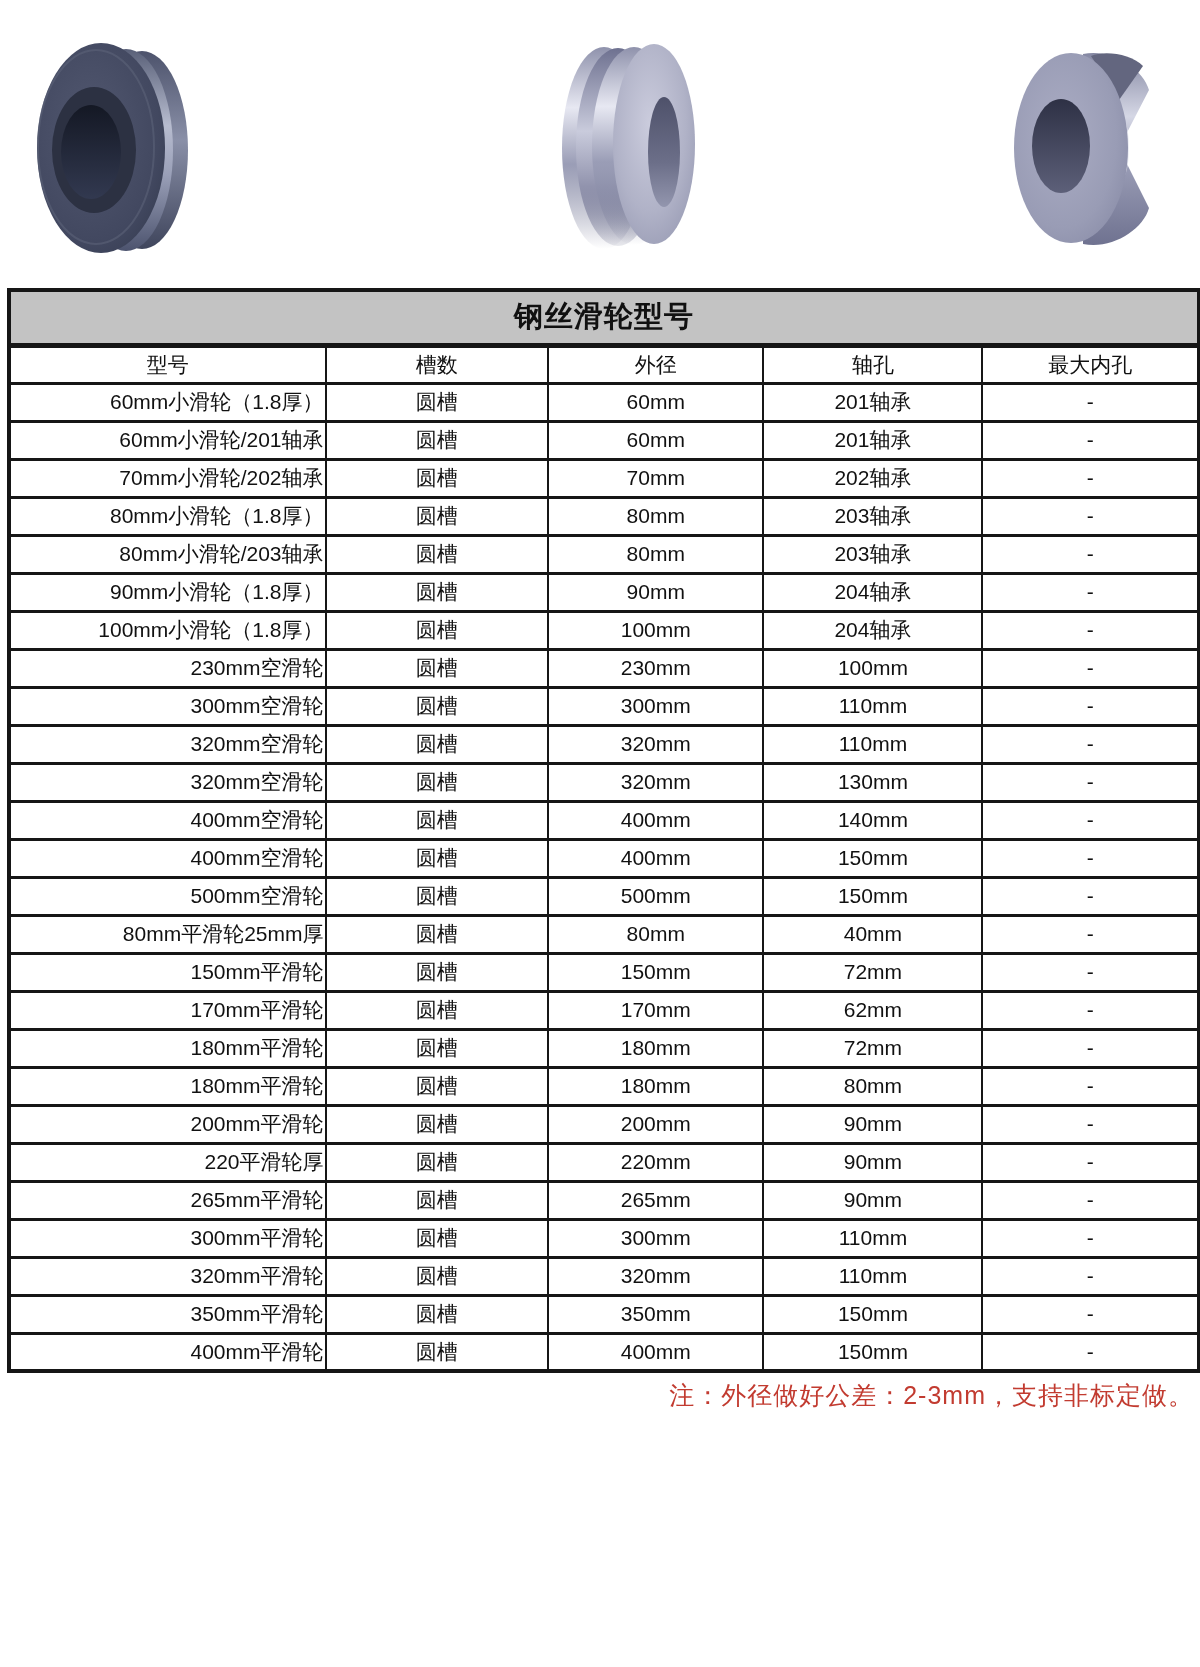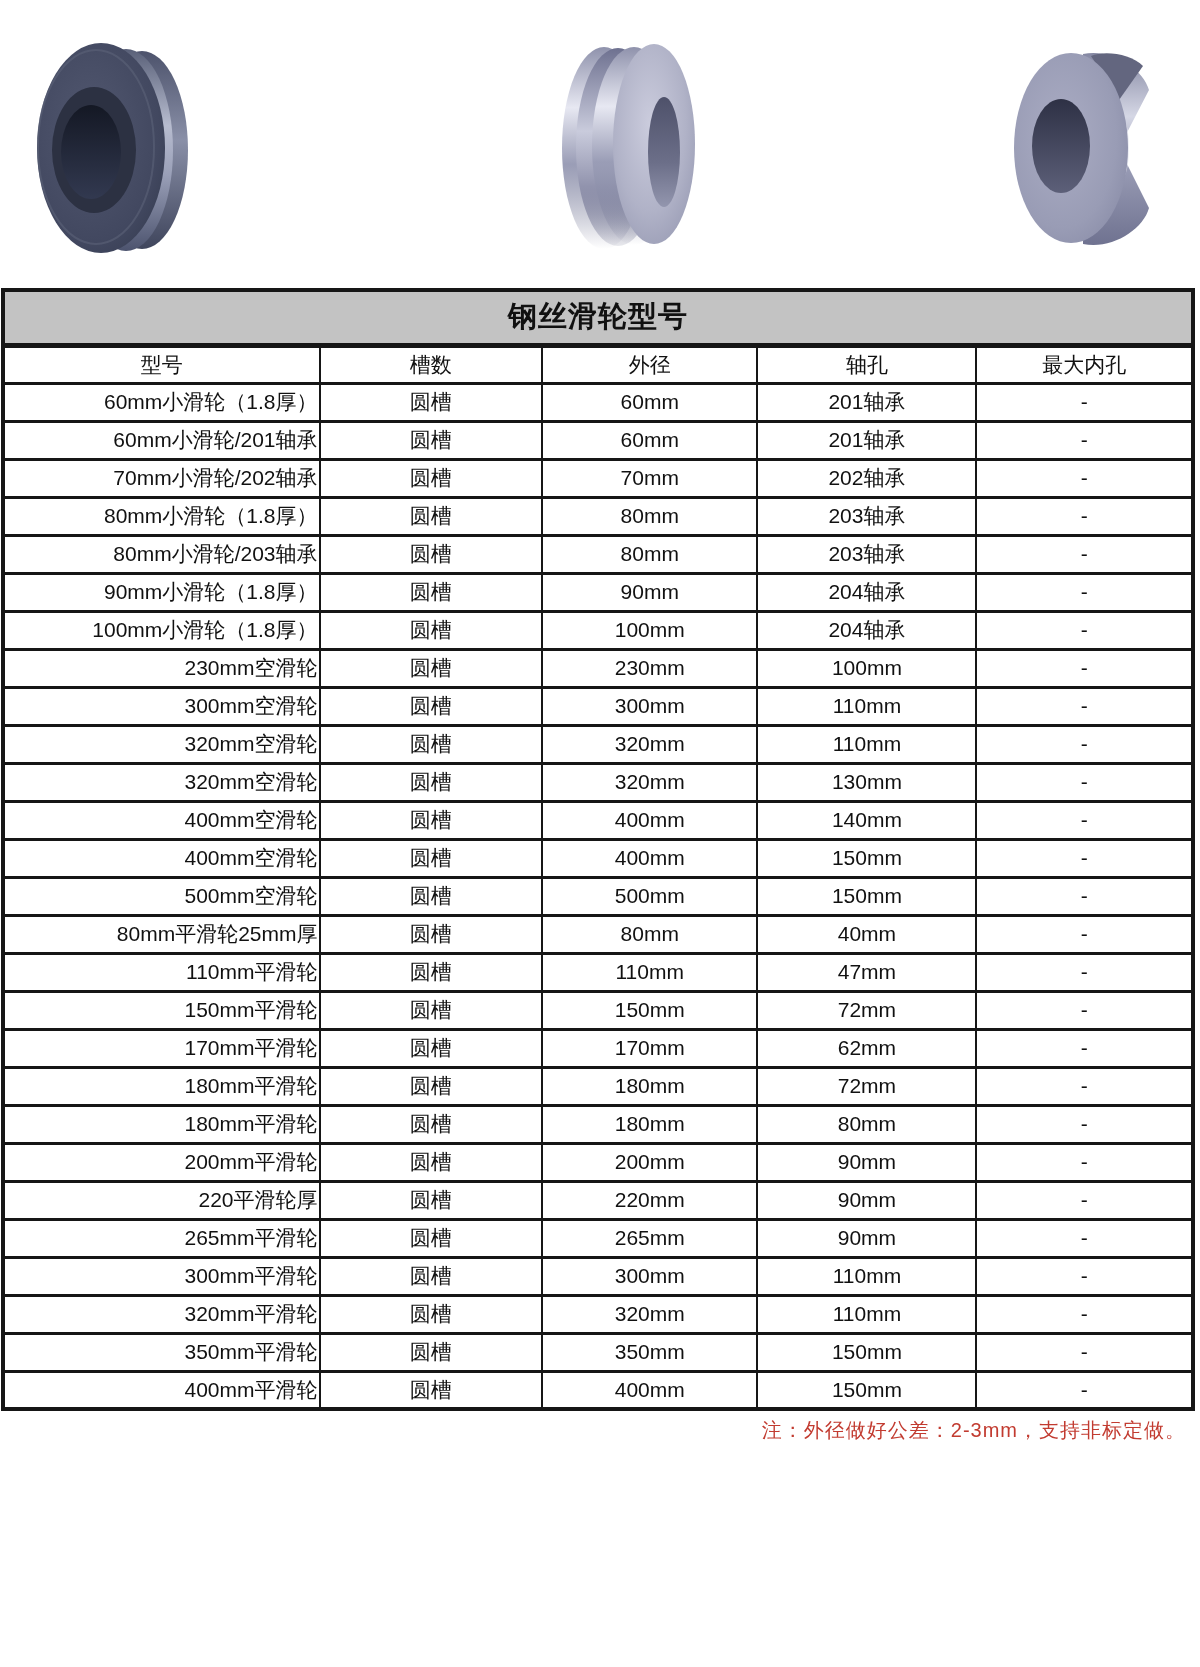--- a/index.html
+++ b/index.html
@@ -16,21 +16,21 @@
     position:relative;
     color:#111;
   }
   
   .hero{position:relative;width:1200px;height:288px;background:#fff;}
   .product{position:absolute;}
   .product svg{display:block;}
   
   .spec-table{
     width:1194px;
-    margin:0 1px;
+    margin:0 7px;
     border-collapse:collapse;
     table-layout:fixed;
     border:4px solid var(--border);
   }
   .spec-table th,.spec-table td{
     border:2px solid var(--border);
     border-top-width:3px;
     border-bottom-width:3px;
     overflow:hidden;
     white-space:nowrap;
@@ -54,23 +54,23 @@
     font-size:21px;
     text-align:center;
     vertical-align:middle;
   }
   .spec-table td.c-model{
     text-align:right;
     padding-left:40px;
   }
   
   .note{
-    margin:6px 14px 0 0;
+    margin:6px 6px 0 0;
     text-align:right;
-    font-size:20px;
+    font-size:25px;
     color:var(--note-red);
     letter-spacing:1px;
   }
 </style>
 </head>
 <body>
 
 <div class="hero">
 
   <div class="product" style="left:30px;top:30px;">
@@ -290,27 +290,20 @@
     <td>-</td>
   </tr>
       <tr>
     <td class="c-model">80mm平滑轮25mm厚</td>
     <td>圆槽</td>
     <td>80mm</td>
     <td>40mm</td>
     <td>-</td>
   </tr>
       <tr>
-    <td class="c-model">110mm平滑轮</td>
-    <td>圆槽</td>
-    <td>110mm</td>
-    <td>47mm</td>
-    <td>-</td>
-  </tr>
-      <tr>
     <td class="c-model">150mm平滑轮</td>
     <td>圆槽</td>
     <td>150mm</td>
     <td>72mm</td>
     <td>-</td>
   </tr>
       <tr>
     <td class="c-model">170mm平滑轮</td>
     <td>圆槽</td>
     <td>170mm</td>

